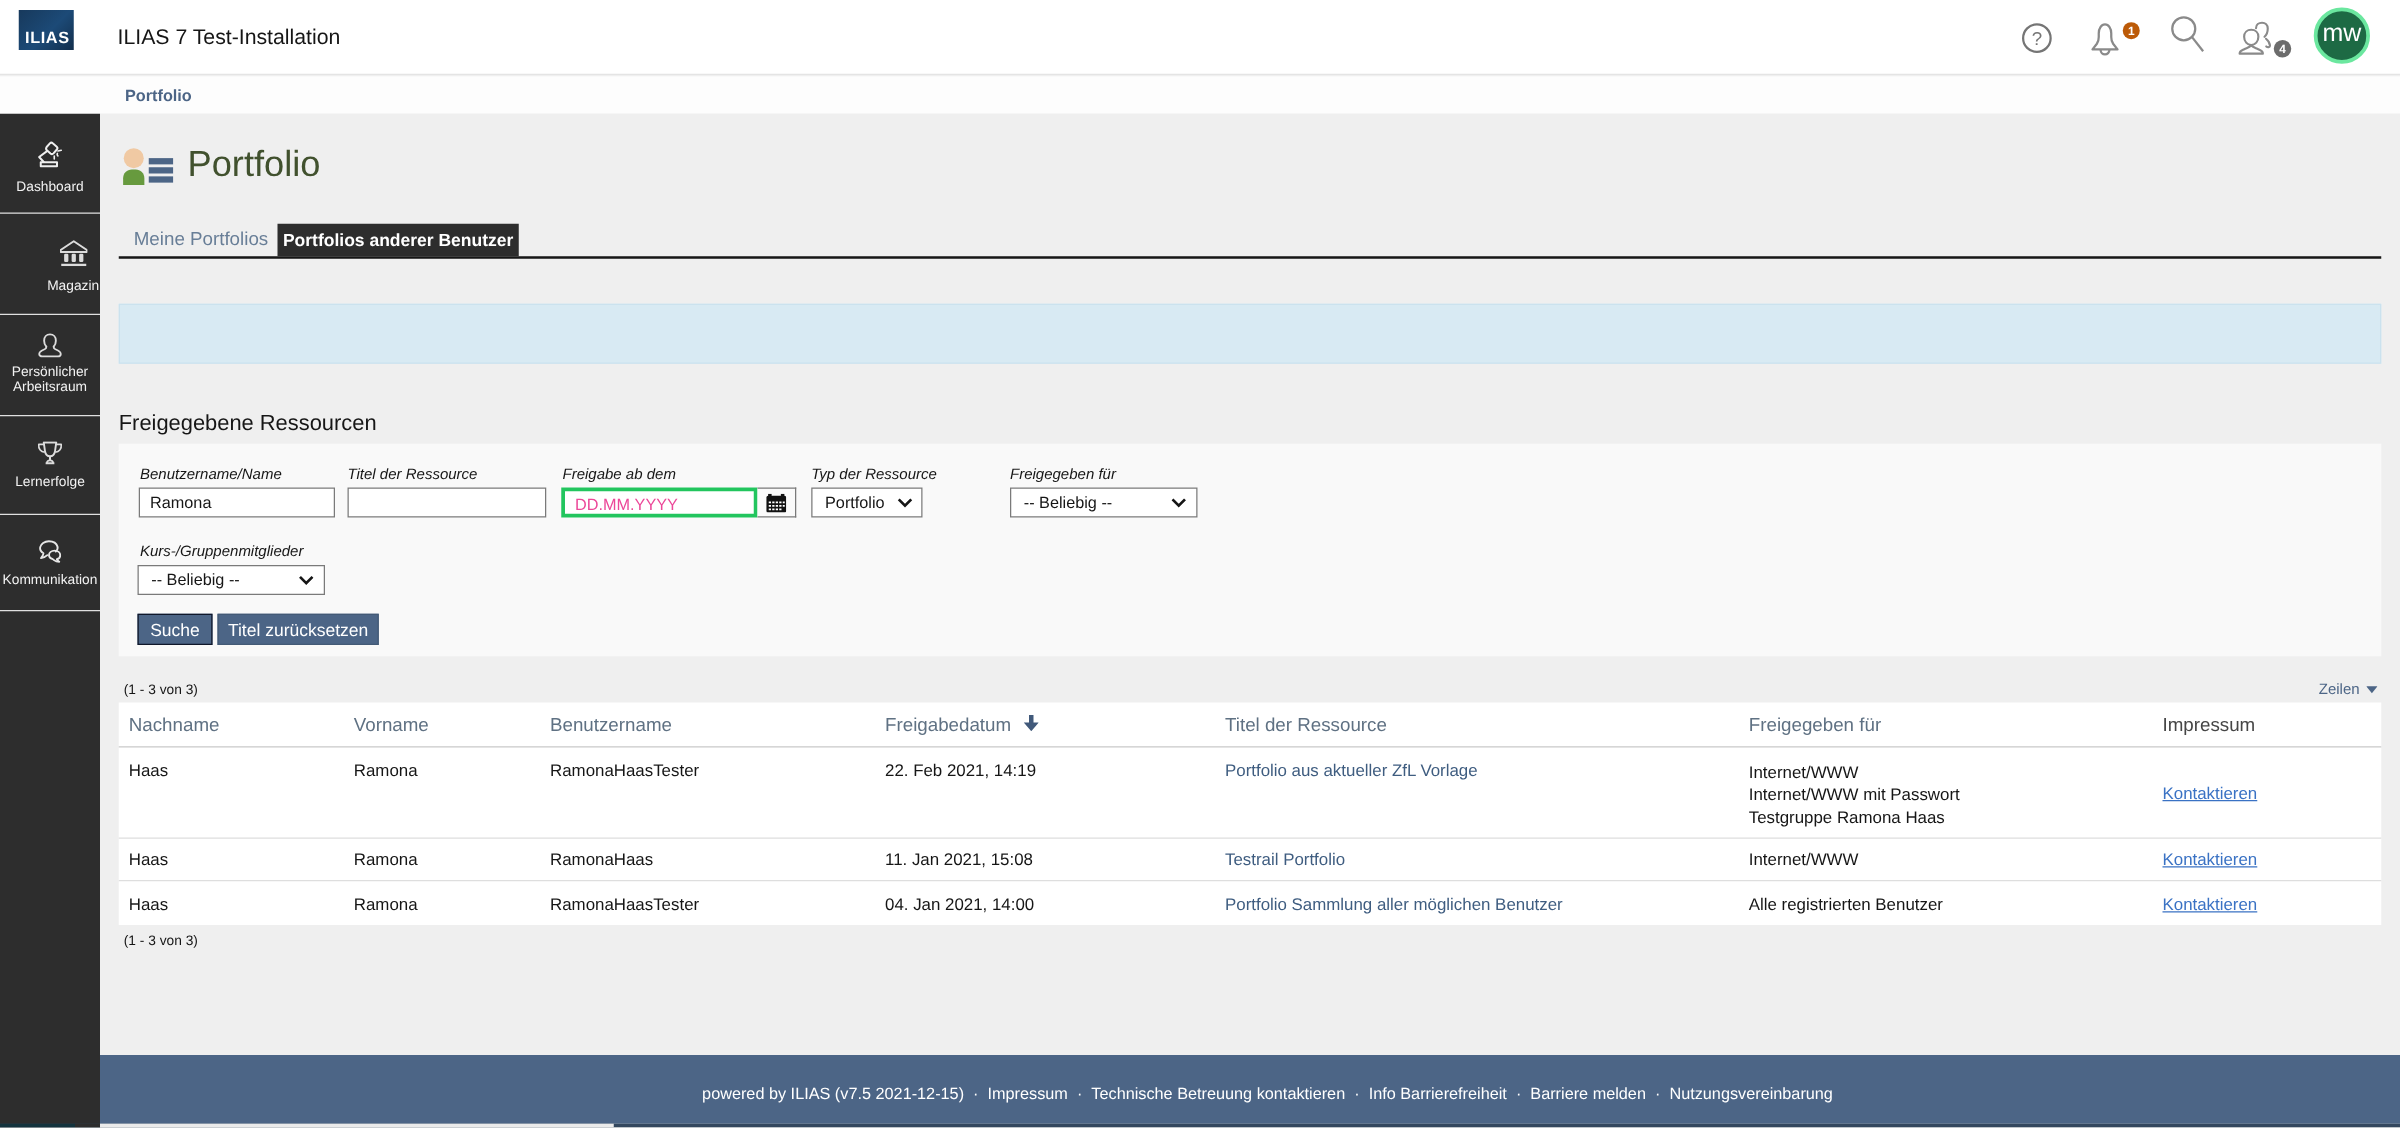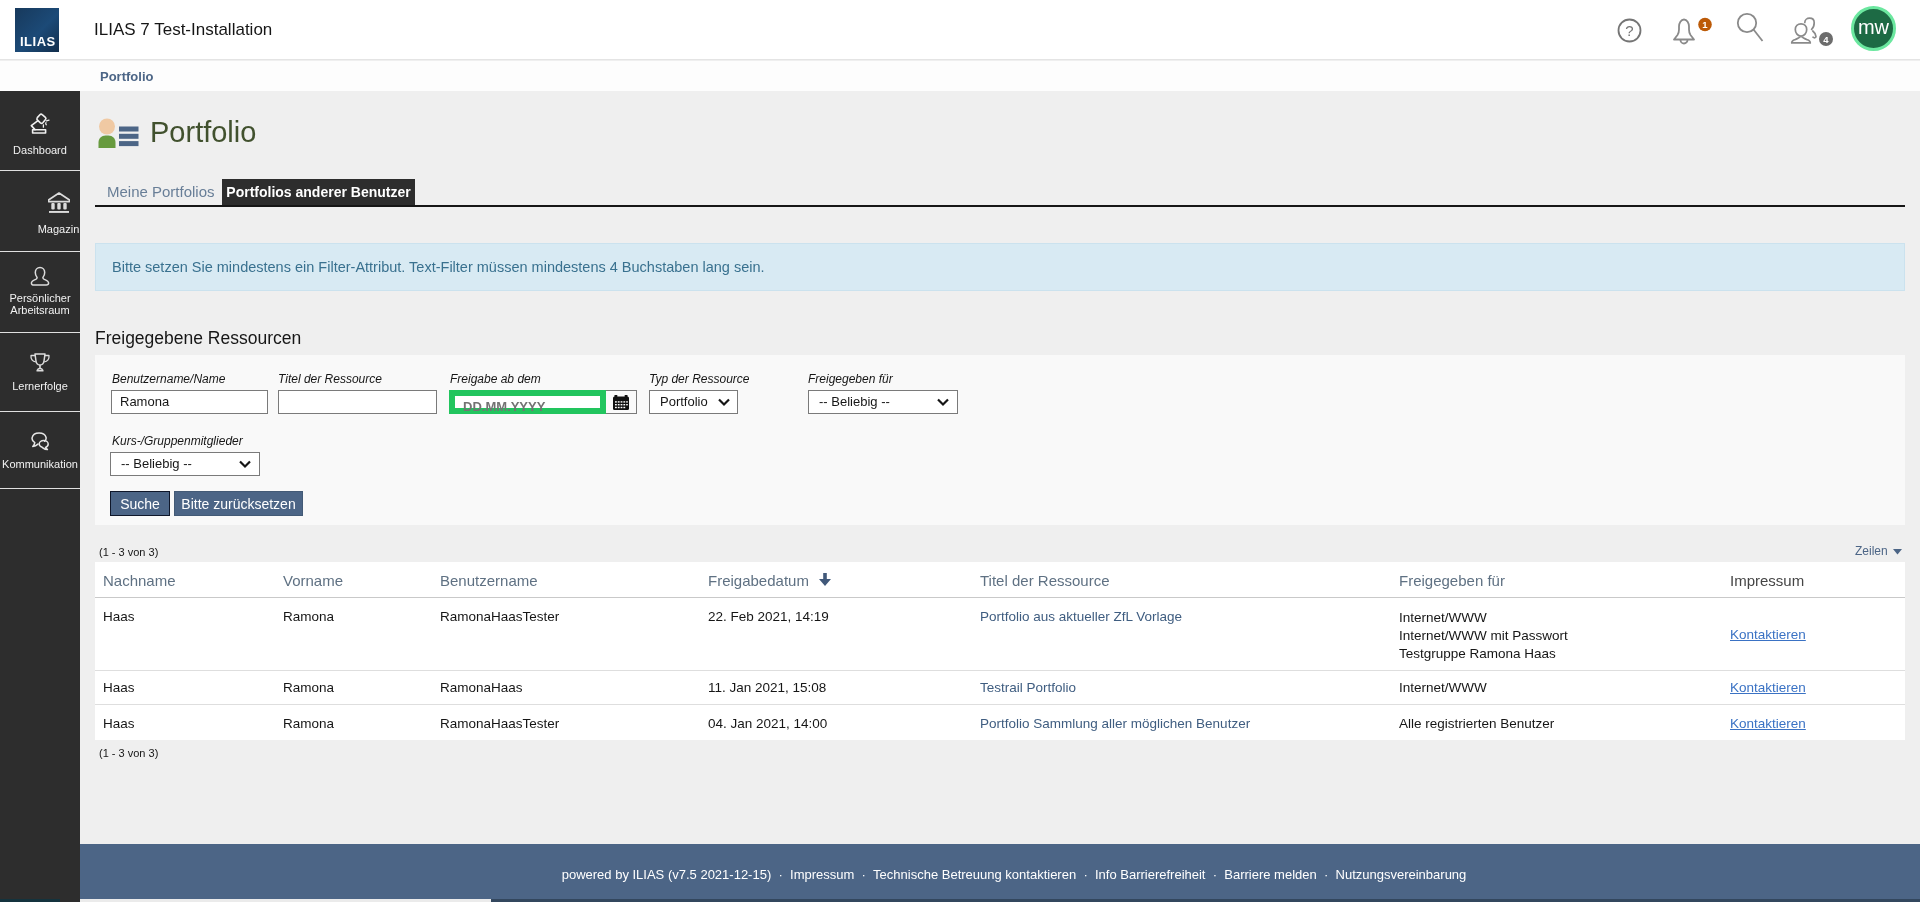--- a/index.html
+++ b/index.html
@@ -3,21 +3,21 @@
 <meta charset="utf-8">
 <title>ILIAS 7 Test-Installation</title>
 <style>
   * { margin:0; padding:0; box-sizing:border-box; }
   html,body { width:1920px; height:902px; overflow:hidden; }
   body { font-family:"Liberation Sans", sans-serif; position:relative; background:#efefef; }
   .abs { position:absolute; }
 
   
   #topbar { position:absolute; left:0; top:0; width:1920px; height:60px; background:#ffffff; border-bottom:1px solid #e4e4e4; z-index:5; }
-  #logo { position:absolute; left:15px; top:8px; width:44px; height:44px; background:linear-gradient(135deg,#17395c 0%,#1c4a77 55%,#122e4c 100%); }
+  #logo { position:absolute; left:15px; top:8px; width:44px; height:32px; background:linear-gradient(135deg,#17395c 0%,#1c4a77 55%,#122e4c 100%); }
   #logo span { position:absolute; left:5px; bottom:3px; color:#fff; font-size:13px; font-weight:bold; letter-spacing:0.5px; }
   #pagetitle { position:absolute; left:94px; top:20px; font-size:17px; color:#161616; }
 
   
   #crumbbar { position:absolute; left:0; top:61px; width:1920px; height:30px; background:#fdfdfd; }
   #crumbbar .bc { position:absolute; left:100px; top:8px; font-size:13px; font-weight:600; color:#4c6586; }
 
   
   #sidebar { position:absolute; left:0; top:91px; width:80px; height:811px; background:#2d2d2d; }
   .sbitem { position:relative; width:80px; display:flex; flex-direction:column; align-items:center; justify-content:flex-start; }
@@ -133,34 +133,33 @@
     <rect x="22" y="16.8" width="19.5" height="5" fill="#4c6586"></rect>
     <rect x="22" y="24.1" width="19.5" height="5" fill="#4c6586"></rect>
   </svg>
   <div class="abs" style="left:70px;top:25px;font-size:29px;color:#41512e;">Portfolio</div>
 
   <div class="abs" style="left:27px;top:92px;font-size:15px;color:#687e97;">Meine Portfolios</div>
   <div class="abs" style="left:142px;top:88px;width:193px;height:26px;background:#2d2d2d;color:#ffffff;font-size:14px;font-weight:600;text-align:center;line-height:26px;white-space:nowrap;">Portfolios anderer Benutzer</div>
   <div class="abs" style="left:15px;top:114px;width:1810px;height:2px;background:#161616;"></div>
 
   <div class="abs" style="left:15px;top:152px;width:1810px;height:48px;background:#d8eaf3;border:1px solid #cbe2ee;"></div>
-  <div class="abs" style="left:32px;top:168px;font-size:14.5px;color:#39718f;">Bitte setzen Sie mindestens ein Filter-Attribut. Text-Filter müssen mindestens 4 Buchstaben lang sein.</div>
 
   <div class="abs" style="left:15px;top:237px;font-size:17.5px;color:#161616;">Freigegebene Ressourcen</div>
 
   <div class="abs" style="left:15px;top:264px;width:1810px;height:170px;background:#f9f9f9;"></div>
   <div class="abs ital" style="left:32px;top:281px;font-size:12px;color:#161616;">Benutzername/Name</div>
   <div class="abs ital" style="left:198px;top:281px;font-size:12px;color:#161616;">Titel der Ressource</div>
   <div class="abs ital" style="left:370px;top:281px;font-size:12px;color:#161616;">Freigabe ab dem</div>
   <div class="abs ital" style="left:569px;top:281px;font-size:12px;color:#161616;">Typ der Ressource</div>
   <div class="abs ital" style="left:728px;top:281px;font-size:12px;color:#161616;">Freigegeben für</div>
 
   <div class="abs" style="left:31px;top:299px;width:157px;height:24px;background:#fff;border:1px solid #7a7a7a;font-size:13px;color:#161616;line-height:22px;padding-left:8px;">Ramona</div>
   <div class="abs" style="left:198px;top:299px;width:159px;height:24px;background:#fff;border:1px solid #7a7a7a;"></div>
-  <div class="abs" style="left:369px;top:299px;width:157px;height:24px;background:#fff;border:6px solid #22c55e;font-size:13px;color:#737373;line-height:22px;padding-left:8px;font-weight:bold;">DD.MM.YYYY</div>
+  <div class="abs" style="left:369px;top:299px;width:157px;height:24px;background:#fff;border:3px solid #22c55e;font-size:13px;color:#ec4899;line-height:22px;padding-left:8px;">DD.MM.YYYY</div>
   <div class="abs" style="left:526px;top:299px;width:31px;height:24px;background:#fafafa;border:1px solid #7a7a7a;border-left:none;">
     <svg style="margin:4px 0 0 7px;" width="16" height="15" viewBox="0 0 16 15">
       <rect x="0" y="1.5" width="16" height="13.5" rx="1.5" fill="#111"></rect>
       <rect x="1.5" y="0" width="2.8" height="3.6" fill="#111"></rect>
       <rect x="11.7" y="0" width="2.8" height="3.6" fill="#111"></rect>
       <g fill="#fff">
         <rect x="2" y="6.2" width="1.8" height="1.4"></rect>
           <rect x="4.8" y="6.2" width="1.8" height="1.4"></rect>
           <rect x="7.6" y="6.2" width="1.8" height="1.4"></rect>
           <rect x="10.4" y="6.2" width="1.8" height="1.4"></rect>
@@ -189,21 +188,21 @@
   </div>
 
   <div class="abs ital" style="left:32px;top:343px;font-size:12px;color:#161616;">Kurs-/Gruppenmitglieder</div>
   <div class="abs" style="left:30px;top:361px;width:150px;height:24px;background:#fff;border:1px solid #7a7a7a;font-size:13px;color:#161616;line-height:22px;padding-left:10px;">-- Beliebig --
     <svg style="position:absolute;right:8px;top:7px;" width="12" height="9" viewBox="0 0 12 9" fill="none" stroke="#161616" stroke-width="2.2">
         <path d="M 1 1.5 L 6 6.5 L 11 1.5"></path>
       </svg>
   </div>
 
   <div class="abs" style="left:30px;top:400px;width:60px;height:25px;background:#4c6586;border:1px solid #0f172a;color:#fff;font-size:14px;text-align:center;line-height:24px;">Suche</div>
-  <div class="abs" style="left:94px;top:400px;width:129px;height:25px;background:#4c6586;border:1px solid #435a76;color:#fff;font-size:14px;text-align:center;line-height:24px;">Bitte zurücksetzen</div>
+  <div class="abs" style="left:94px;top:400px;width:129px;height:25px;background:#4c6586;border:1px solid #435a76;color:#fff;font-size:14px;text-align:center;line-height:24px;">Titel zurücksetzen</div>
 
   <div class="abs" style="left:19px;top:455px;font-size:11px;color:#161616;">(1 - 3 von 3)</div>
   <div class="abs" style="left:1775px;top:453px;font-size:12px;color:#4c6586;">Zeilen
     <svg style="display:inline-block;margin-left:2px;" width="9" height="7" viewBox="0 0 9 7">
         <path d="M 0 1 L 9 1 L 4.5 6.5 Z" fill="#4c6586"></path>
       </svg>
   </div>
 
   <div class="abs" style="left:15px;top:471px;width:1810px;height:178px;background:#ffffff;"></div>
 

